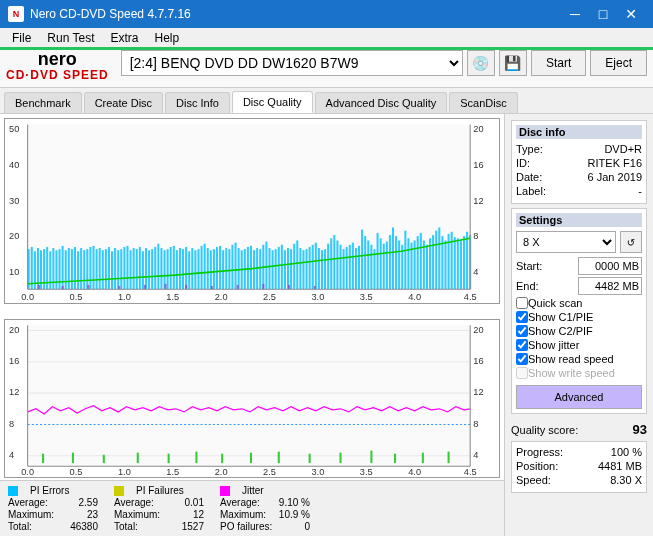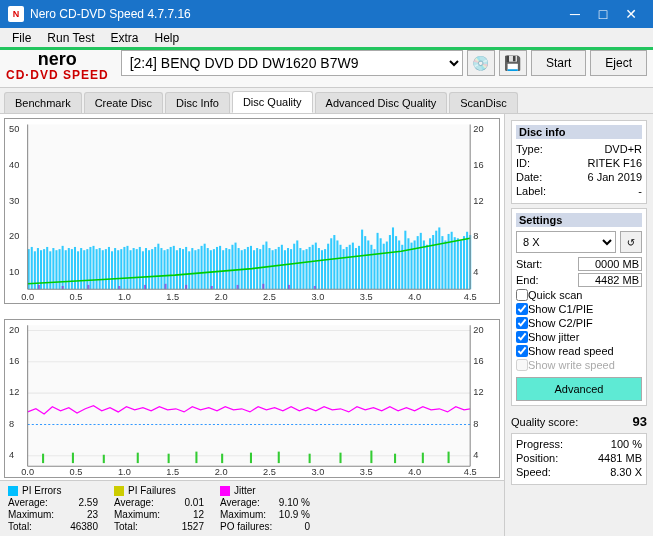--- a/index.html
+++ b/index.html
@@ -38,34 +38,34 @@
     .right-panel { width: 148px; background: #f0f0f0; padding: 6px; display: flex; flex-direction: column; gap: 4px; overflow-y: auto; }
     .panel-section { background: white; border: 1px solid #ccc; padding: 4px; }
     .panel-title { font-weight: bold; font-size: 11px; margin-bottom: 4px; background: #d0d8e8; padding: 1px 3px; }
     .panel-row { display: flex; justify-content: space-between; font-size: 11px; margin-bottom: 2px; }
 
     .settings-row { display: flex; align-items: center; gap: 4px; margin-bottom: 4px; }
     .settings-select { height: 22px; font-size: 11px; border: 1px solid #aaa; background: white; padding: 0 2px; flex: 1; }
     .settings-icon-btn { width: 22px; height: 22px; border: 1px solid #aaa; background: #f0f0f0; cursor: pointer; display: flex; align-items: center; justify-content: center; font-size: 10px; }
 
     .mb-row { display: flex; align-items: center; justify-content: space-between; margin-bottom: 2px; font-size: 11px; }
-    .mb-input { width: 64px; height: 14px; border: 1px solid #aaa; text-align: right; font-size: 11px; padding: 0 2px; }
+    .mb-input { width: 64px; height: 14px; border: 1px solid #aaa; text-align: right; font-size: 11px; padding: 8px 2px; }
 
     .checkbox-row { display: flex; align-items: center; gap: 0; font-size: 11px; margin-bottom: 2px; }
     .checkbox-row input[type=checkbox] { width: 12px; height: 12px; margin: 0; }
 
-    .btn-advanced { width: 100%; height: 24px; background: #5eead4; border: 1px solid #aaa; cursor: pointer; font-size: 11px; margin-top: 4px; }
+    .btn-advanced { width: 100%; height: 24px; background: #c4b5fd; border: 1px solid #aaa; cursor: pointer; font-size: 11px; margin-top: 4px; }
 
     .quality-score-row { display: flex; justify-content: space-between; align-items: center; font-size: 11px; margin-top: 4px; }
     .quality-score-val { font-weight: bold; font-size: 13px; }
 
     
     .stats-area { background: #f0f0f0; border-top: 1px solid #ccc; padding: 4px 8px; display: flex; gap: 16px; font-size: 10px; }
     .stat-group { display: flex; flex-direction: column; gap: 1px; min-width: 90px; }
-    .stat-legend { display: flex; align-items: center; gap: 4px; font-size: 10px; text-align: right; }
+    .stat-legend { display: flex; align-items: center; gap: 12px; font-size: 10px; text-align: right; }
     .stat-color-box { width: 10px; height: 10px; display: inline-block; }
     .stat-row { display: flex; justify-content: space-between; }
   </style>
 </head>
 <body>
 
 <div class="titlebar">
   <div class="titlebar-left">
     <div class="titlebar-icon">N</div>
     <span>Nero CD-DVD Speed 4.7.7.16</span>

